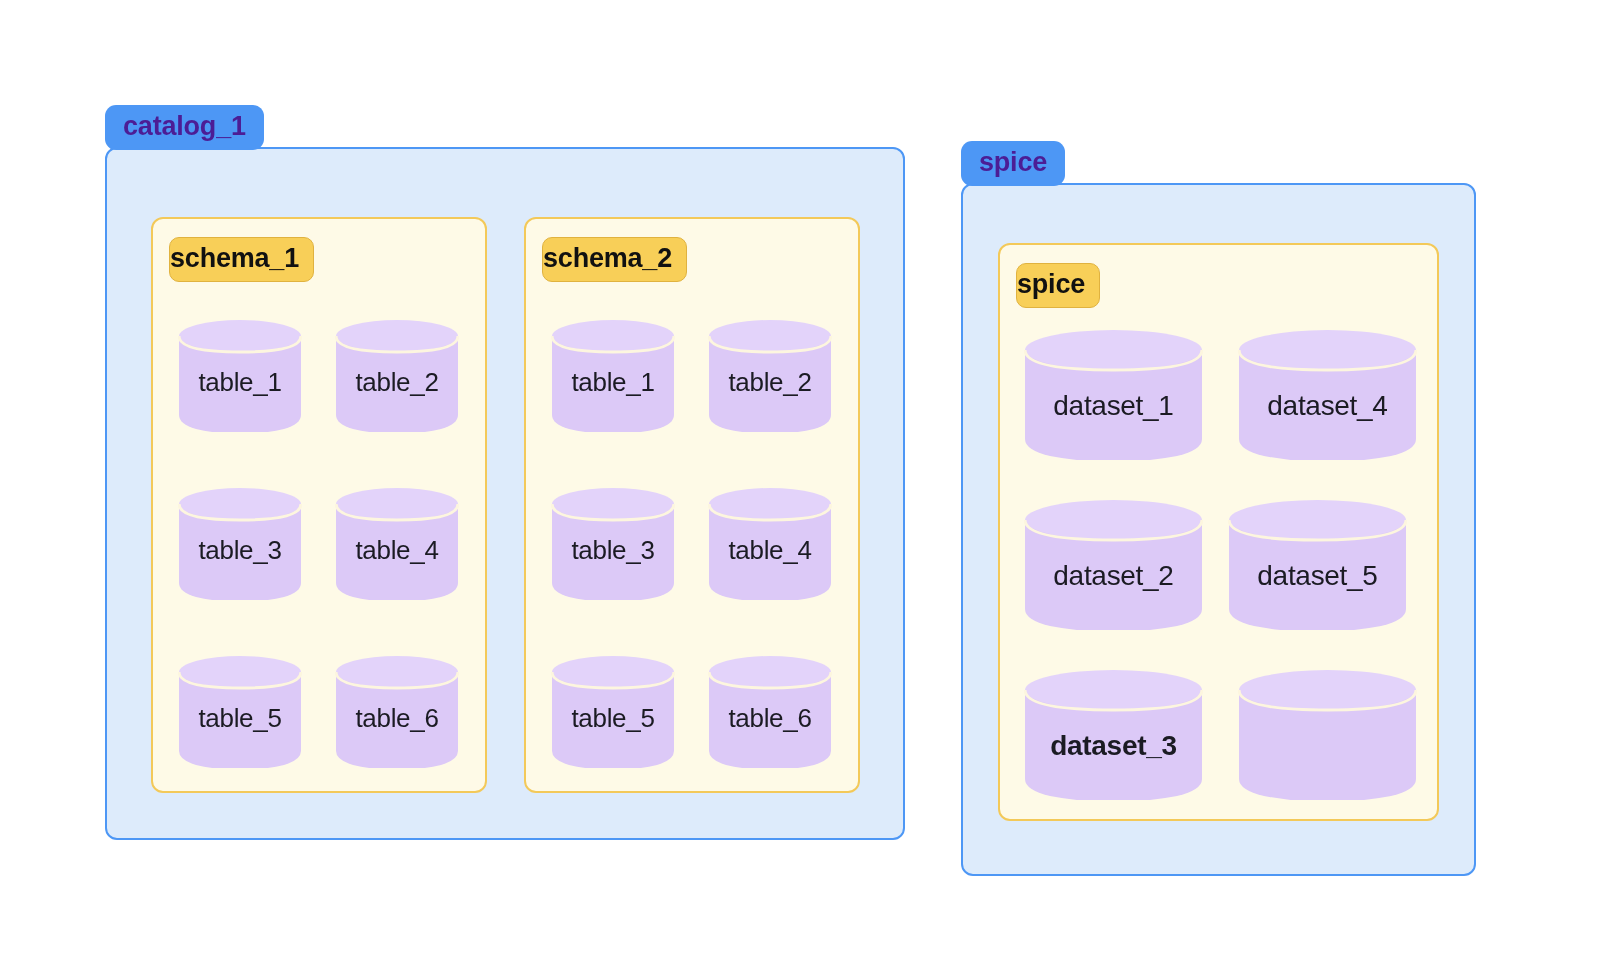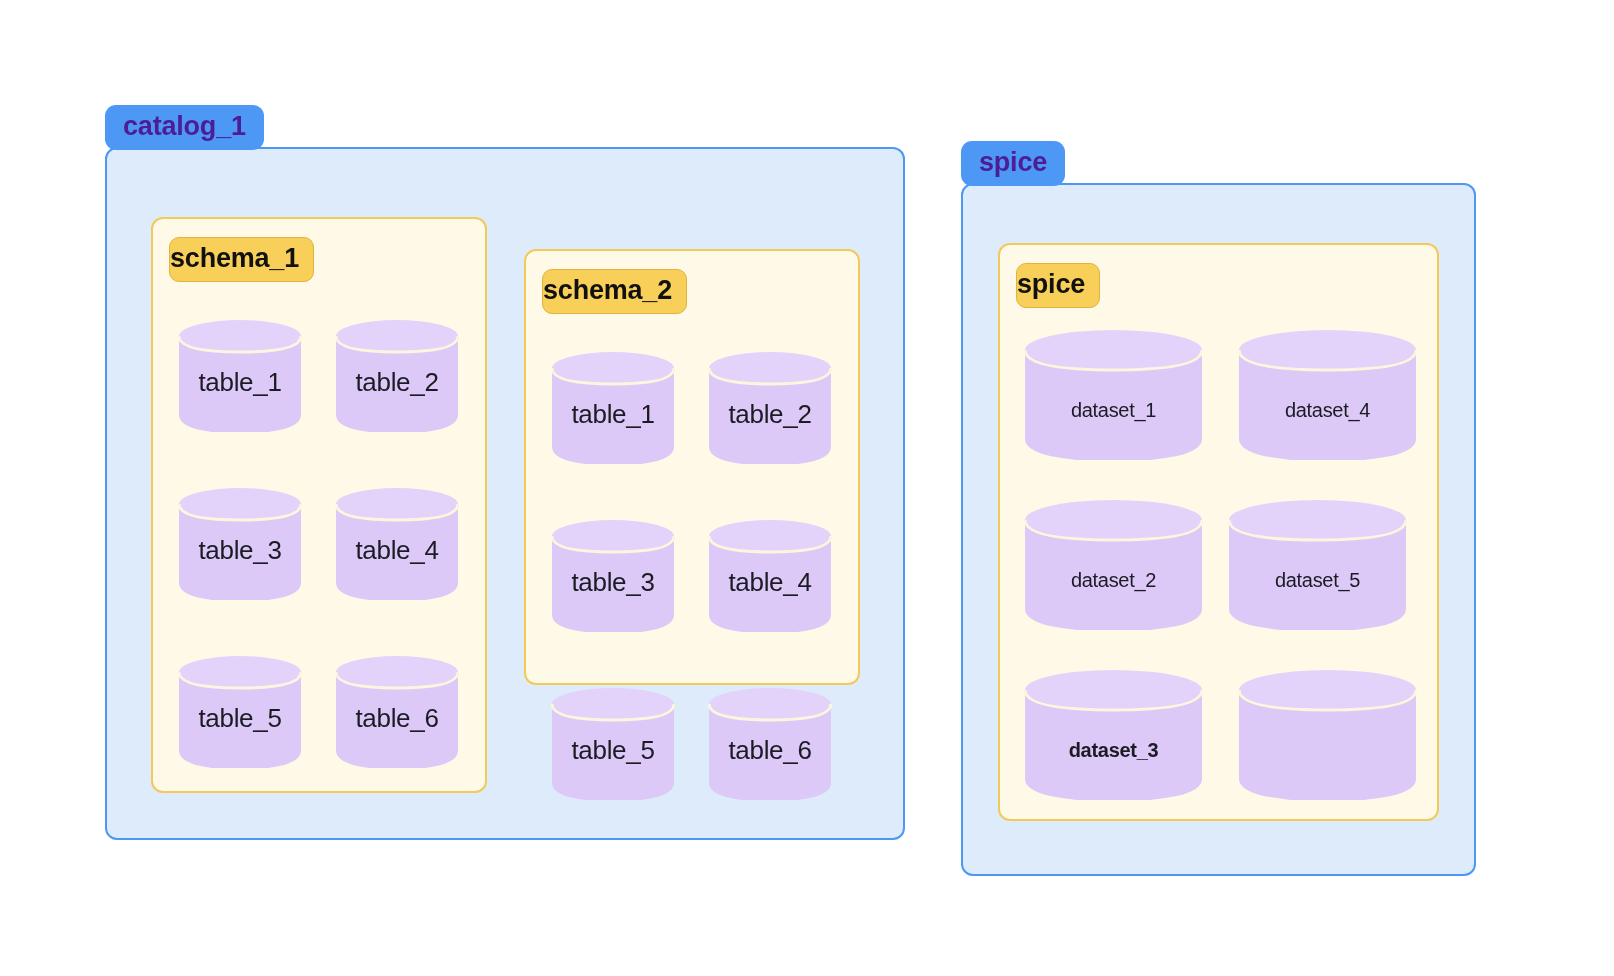--- a/index.html
+++ b/index.html
@@ -69,21 +69,21 @@
     position: relative;
     z-index: 2;
     color: #1b1b23;
     font-size: 26px;
     letter-spacing: -0.3px;
     white-space: nowrap;
     text-align: center;
     width: 100%;
   }
   .cyl.tbl .cyl-label { font-size: 26px; padding-bottom: 34px; }
-  .cyl.ds  .cyl-label { font-size: 20px; padding-bottom: 38px; }
+  .cyl.ds  .cyl-label { font-size: 28px; padding-bottom: 38px; }
 </style>
 </head>
 <body>
 
 <div id="canvas">
 
   <div class="catalog" style="left:105px; top:105px; width:800px; height:745px;">
 
     <div class="catalog-pill">catalog_1</div>
 
@@ -140,21 +140,21 @@
         <div class="cyl tbl" style="left:182px; top:436px; width:124px; height:113px;">
           <svg class="cyl-svg" width="124" height="113" viewBox="0 0 124 113">
             <path d="M1 17 L1 96 Q1 105 18 110 Q62 120 106 110 Q123 105 123 96 L123 17 Z" fill="#DCC9F7"></path>
             <ellipse cx="62" cy="17" rx="61" ry="16" fill="#E3D3FA"></ellipse>
             <path d="M1 17 Q1 33 62 33 Q123 33 123 17" fill="none" stroke="#FDF6DF" stroke-width="3"></path>
           </svg>
           <span class="cyl-label">table_6</span>
         </div>
       </div>
 
-      <div class="schema" style="left:417px; top:68px; width:336px; height:436px;margin-top:32px;">
+      <div class="schema" style="left:417px; top:68px; width:336px; height:576px;">
         <div class="schema-pill">schema_2</div>
 
         <div class="cyl tbl" style="left:25px; top:100px; width:124px; height:113px;">
           <svg class="cyl-svg" width="124" height="113" viewBox="0 0 124 113">
             <path d="M1 17 L1 96 Q1 105 18 110 Q62 120 106 110 Q123 105 123 96 L123 17 Z" fill="#DCC9F7"></path>
             <ellipse cx="62" cy="17" rx="61" ry="16" fill="#E3D3FA"></ellipse>
             <path d="M1 17 Q1 33 62 33 Q123 33 123 17" fill="none" stroke="#FDF6DF" stroke-width="3"></path>
           </svg>
           <span class="cyl-label">table_1</span>
         </div>

